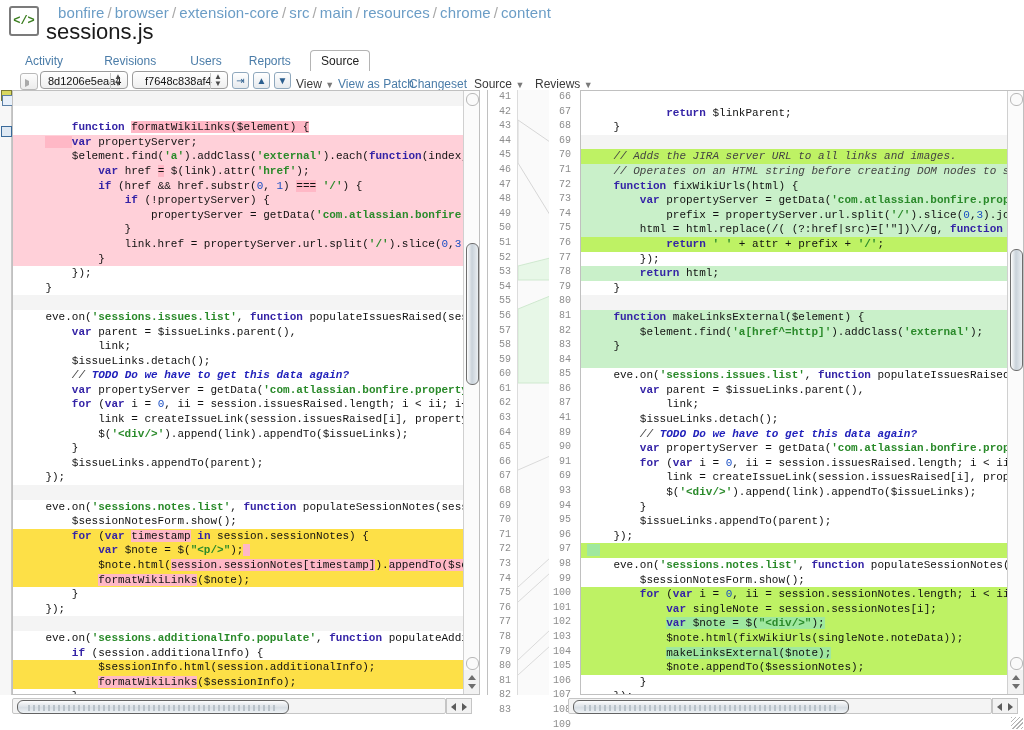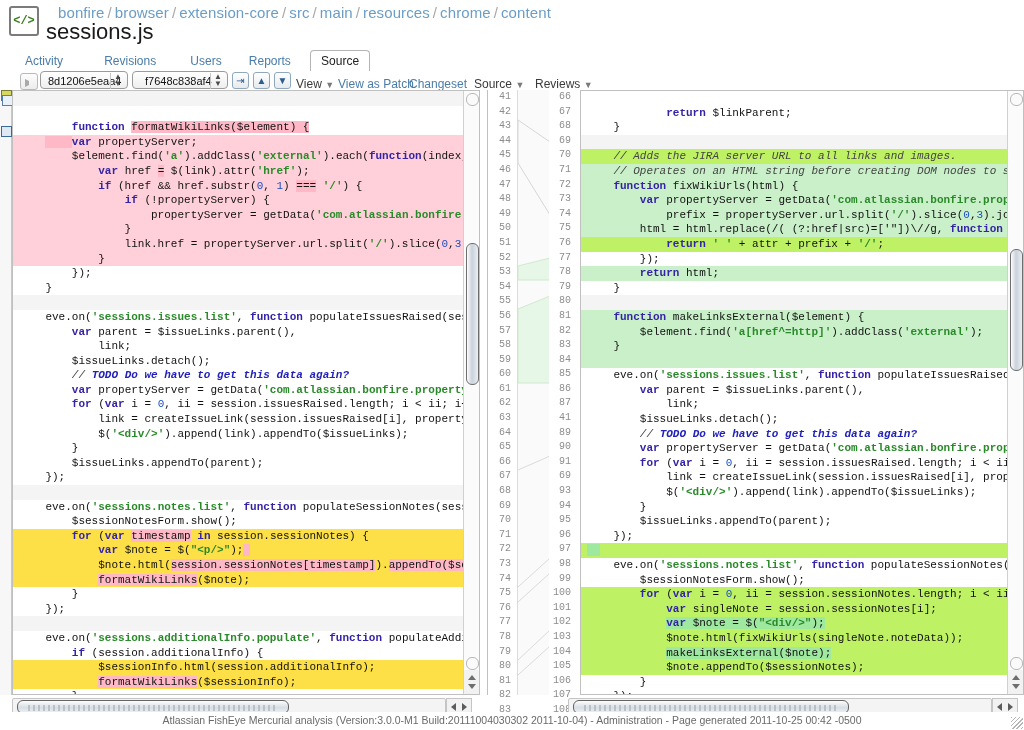--- a/index.html
+++ b/index.html
@@ -341,15 +341,14 @@
   <div class="hsb" style="left:568px;top:698px;width:424px;">
     <div class="thumb" id="rhThumb" style="width: 274px; left: 4px;">
       <div class="dots"></div>
     </div>
   </div>
   <div class="hsbarrows" style="left:992px;top:698px;">
     <div class="a lt"></div>
     <div class="a rt"></div>
   </div>
 
-  <div class="footer">Atlassian FishEye Mercurial analysis (Version:3.0.0-M1 Build:20111004030302 2011-10-04) - Administration - Page generated 2011-10-25 00:42 -0500</div>
   <div class="grip"></div>
 </div>
 
 </body></html>

